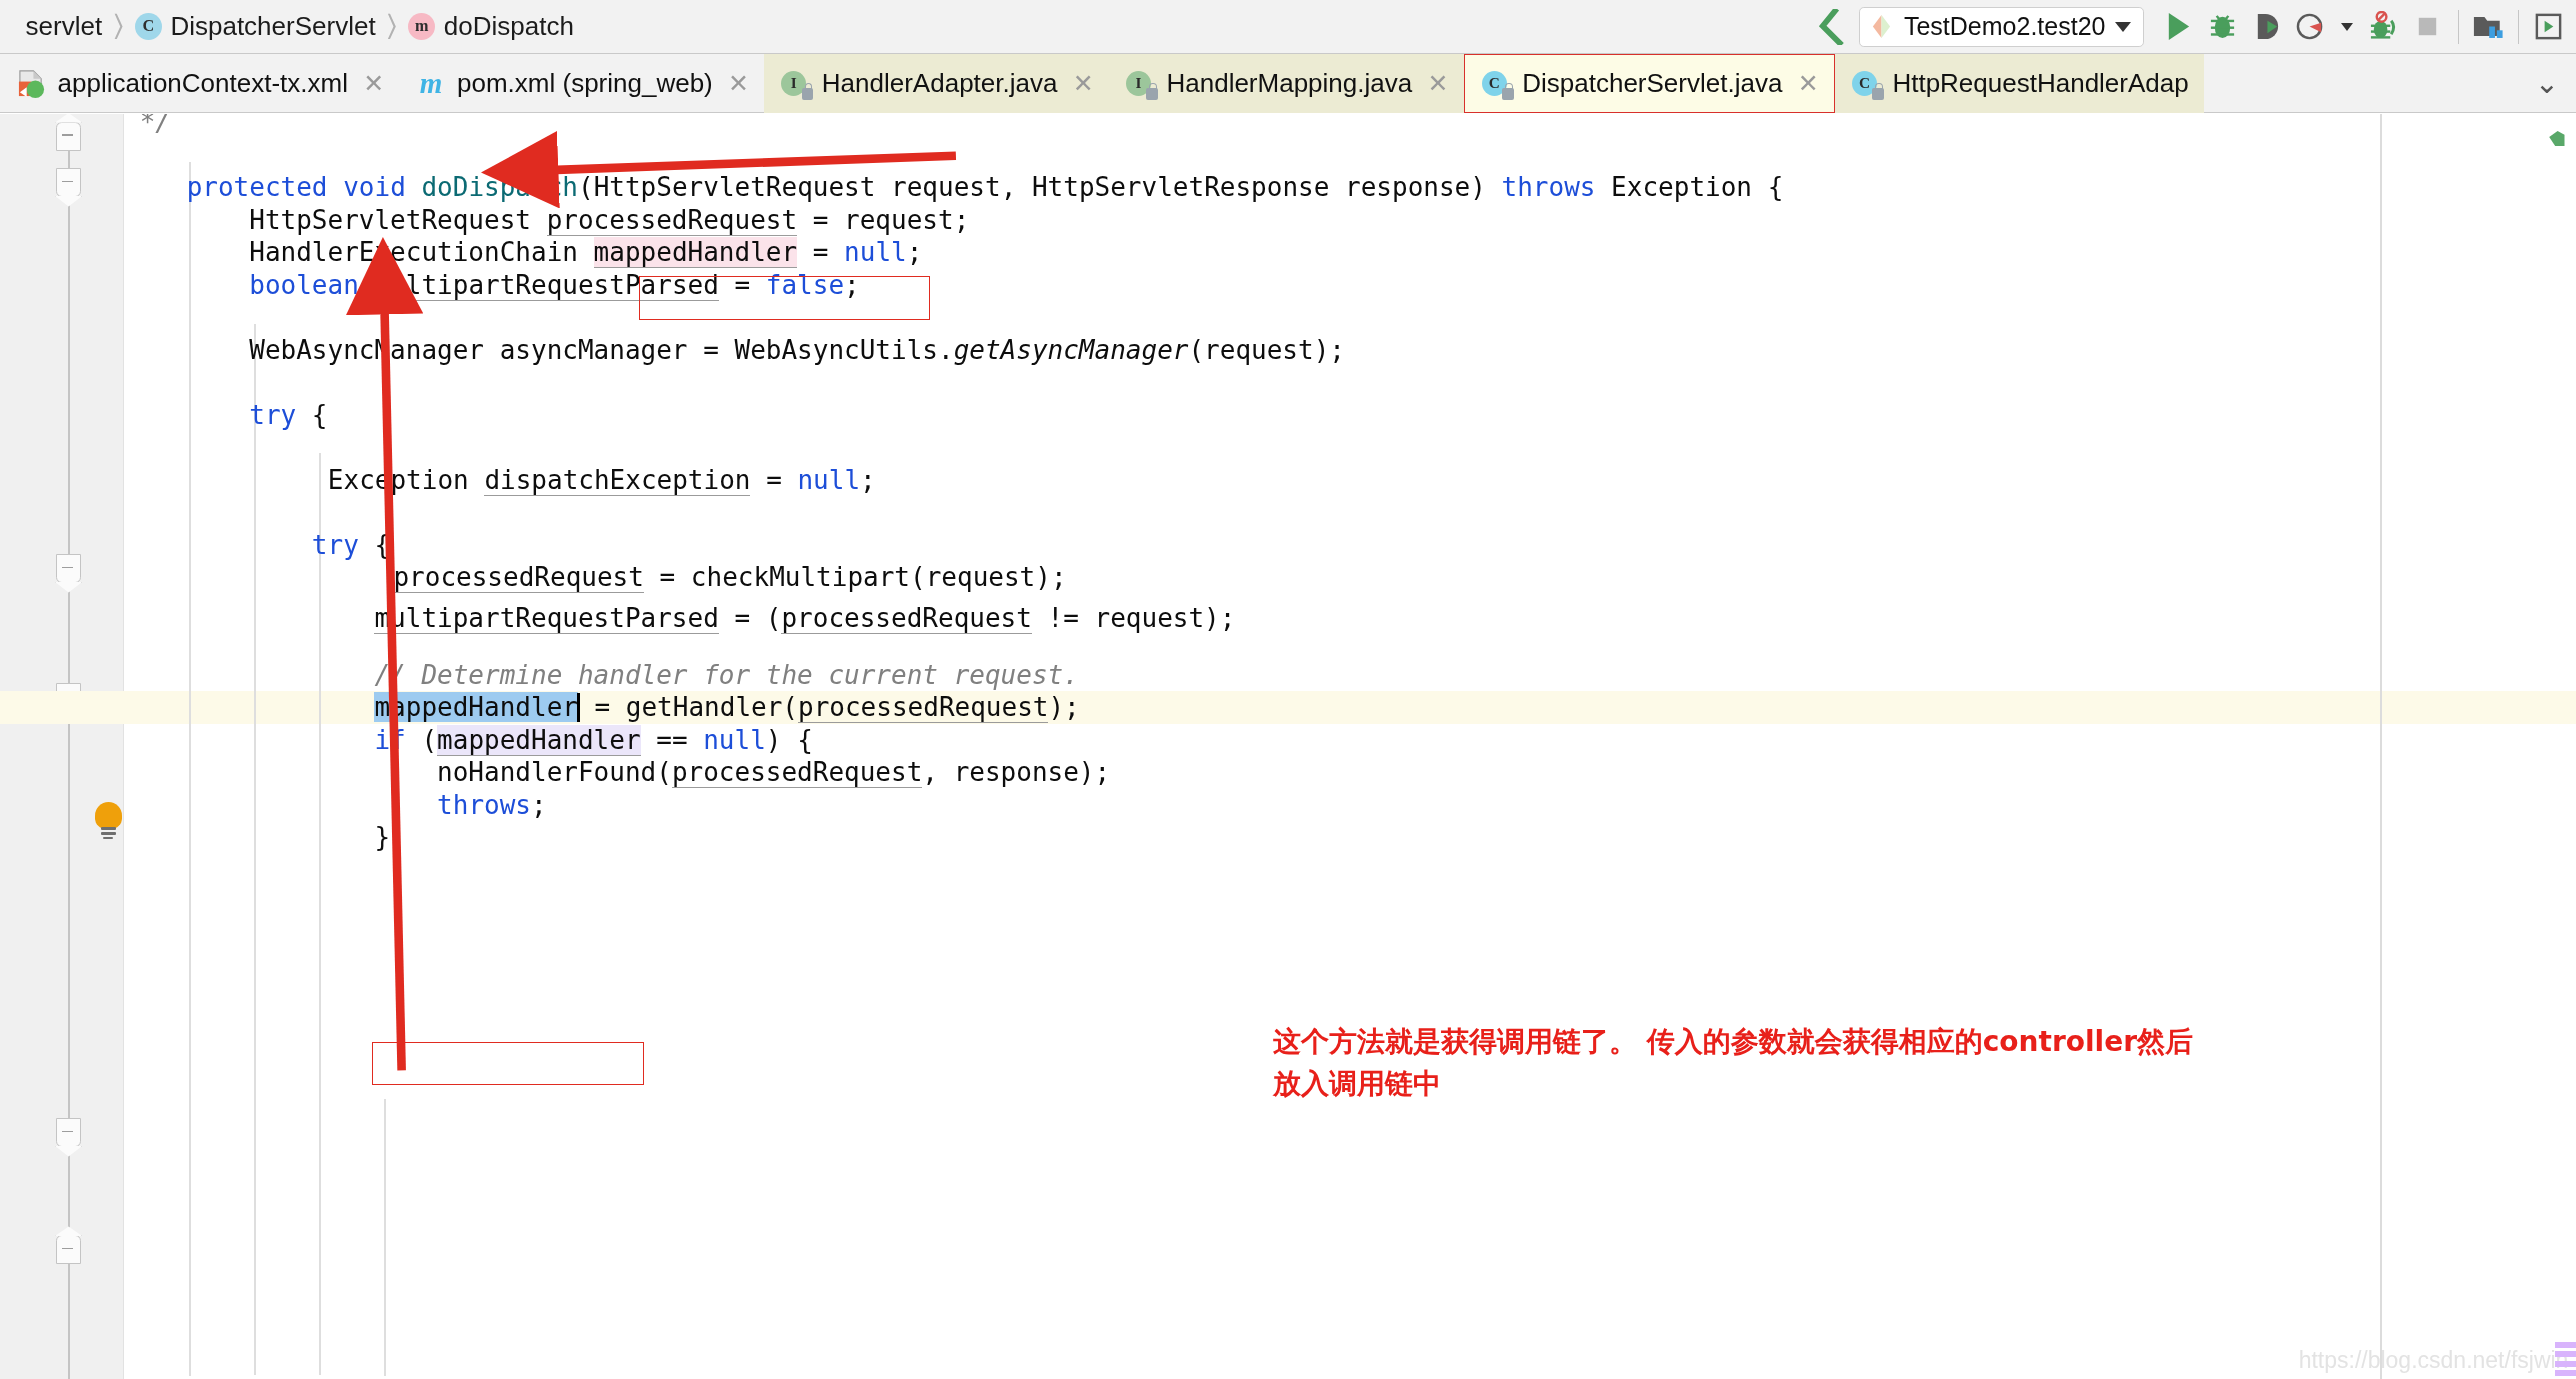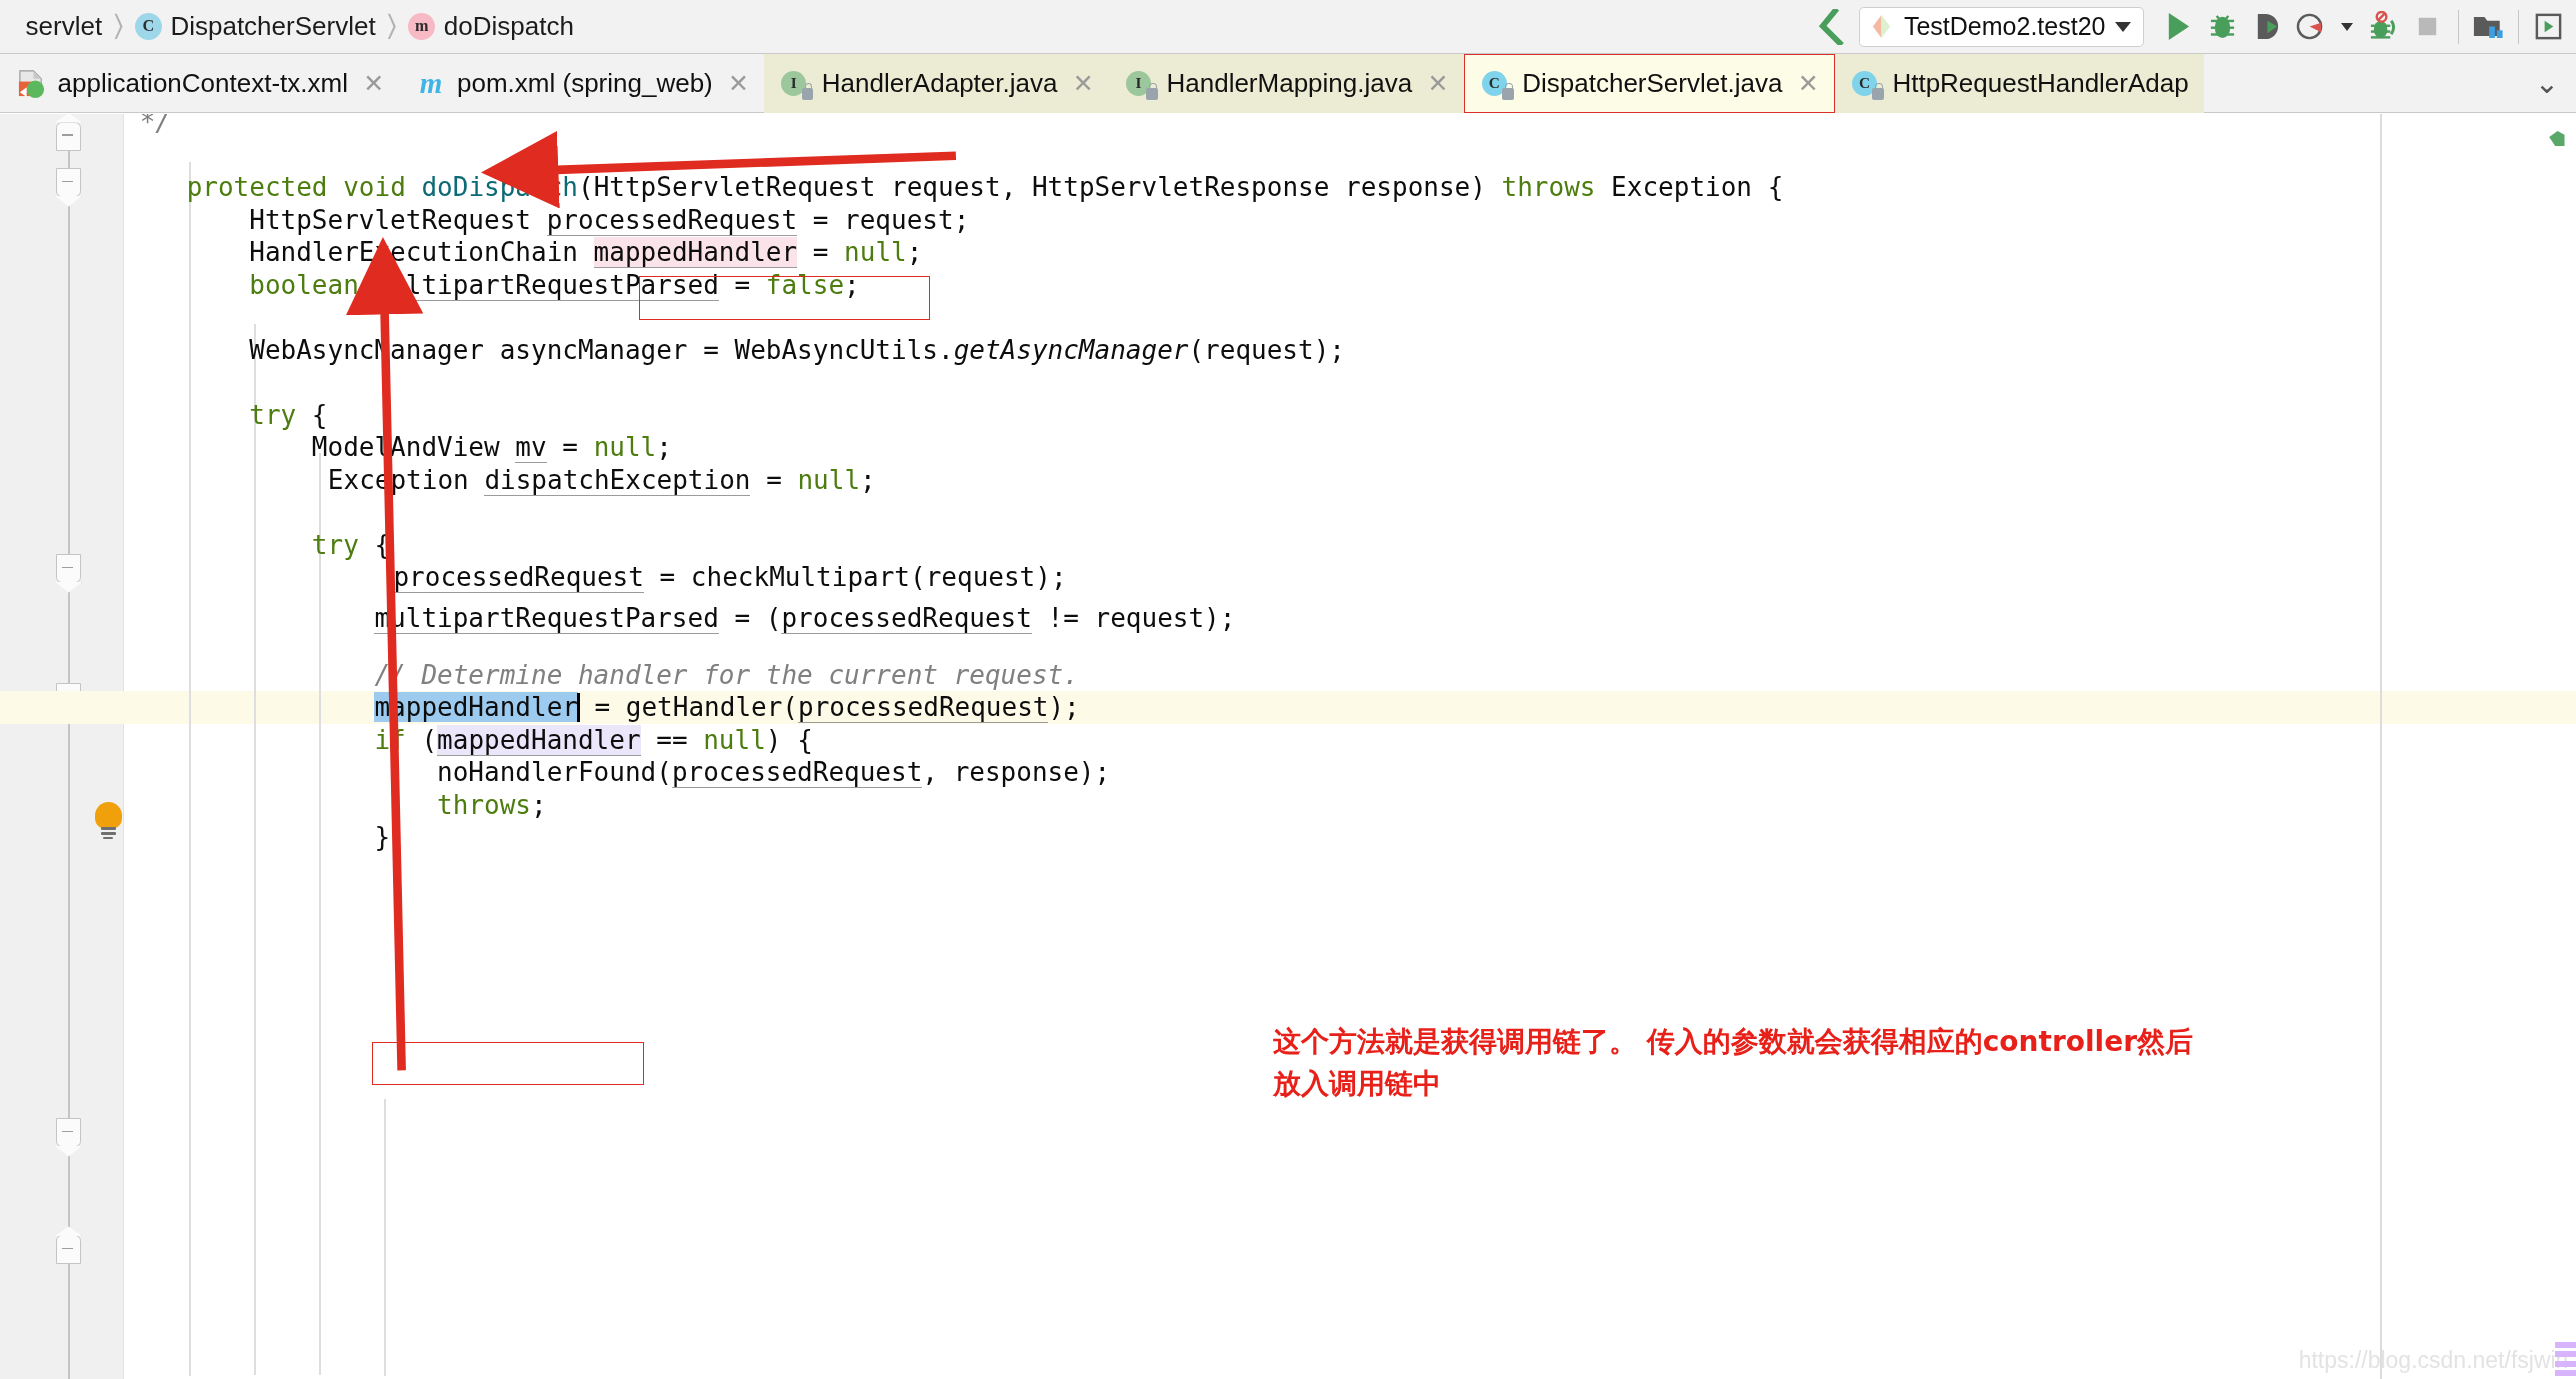--- a/index.html
+++ b/index.html
@@ -175,21 +175,21 @@
     background: #fdfae8;
   }
   .indent-guide {
     position: absolute; width: 1.9px; background: #dedede;
   }
   .margin-guide {
     position: absolute; top: 0; width: 1.9px; height: 100%; background: #dcdcdc;
   }
 
   
-  .kw  { color: #4d7c0f; }
+  .kw  { color: #1d4ed8; }
   .mth { color: #0b6a73; }
   .cmt { color: #808080; font-style: italic; }
   .stat{ color: #0d0d0d; font-style: italic; }
   .var { color: #0d0d0d; border-bottom: 1.9px solid #9b9b9b; }
   .var-pink { background: #fbe3ea; }
   .var-lav  { background: #ebe6fa; }
   .sel { background: #9dcbf0; }
 
   .caret-bar {
     display: inline-block; width: 2.9px; height: 29px; background: #000;
@@ -430,21 +430,20 @@
     <div class="code-line" style="top: -7.6px; left: 0px;"><span class="cmt"> */</span></div>
         <div class="code-line" style="top: 25px; left: 0px;"></div>
         <div class="code-line" style="top: 57px; left: 0px;">    <span class="kw">protected</span> <span class="kw">void</span> <span class="mth">doDispatch</span>(HttpServletRequest request, HttpServletResponse response) <span class="kw">throws</span> Exception {</div>
         <div class="code-line" style="top: 90px; left: 0px;">        HttpServletRequest <span class="var">processedRequest</span> = request;</div>
         <div class="code-line" style="top: 122px; left: 0px;">        HandlerExecutionChain <span class="var var-pink">mappedHandler</span> = <span class="kw">null</span>;</div>
         <div class="code-line" style="top: 155px; left: 0px;">        <span class="kw">boolean</span> <span class="var">multipartRequestParsed</span> = <span class="kw">false</span>;</div>
         <div class="code-line" style="top: 187px; left: 0px;"></div>
         <div class="code-line" style="top: 220px; left: 0px;">        WebAsyncManager asyncManager = WebAsyncUtils.<span class="stat">getAsyncManager</span>(request);</div>
         <div class="code-line" style="top: 252px; left: 0px;"></div>
         <div class="code-line" style="top: 285px; left: 0px;">        <span class="kw">try</span> {</div>
-        <div class="code-line" style="top: 317px; left: 0px;">            ModelAndView <span class="var">mv</span> = <span class="kw">null</span>;</div>
         <div class="code-line" style="top: 350px; left: 16px;">            Exception <span class="var">dispatchException</span> = <span class="kw">null</span>;</div>
         <div class="code-line" style="top: 382px; left: 0px;"></div>
         <div class="code-line" style="top: 415px; left: 0px;">            <span class="kw">try</span> {</div>
         <div class="code-line" style="top: 447px; left: 0px; margin-left: 19px;">                <span class="var">processedRequest</span> = checkMultipart(request);</div>
         <div class="code-line" style="top: 480px; left: 0px; margin-top: 8px;">                <span class="var">multipartRequestParsed</span> = (<span class="var">processedRequest</span> != request);</div>
         <div class="code-line" style="top: 512px; left: 0px;"></div>
         <div class="code-line" style="top: 545px; left: 0px;">                <span class="cmt">// Determine handler for the current request.</span></div>
         <div class="code-line" style="top: 577px; left: 0px;">                <span class="sel">mappedHandler</span><span class="caret-bar"></span> = getHandler(<span class="var">processedRequest</span>);</div>
         <div class="code-line" style="top: 610px; left: 0px;">                <span class="kw">if</span> (<span class="var var-lav">mappedHandler</span> == <span class="kw">null</span>) {</div>
         <div class="code-line" style="top: 642px; left: 0px;">                    noHandlerFound(<span class="var">processedRequest</span>, response);</div>

